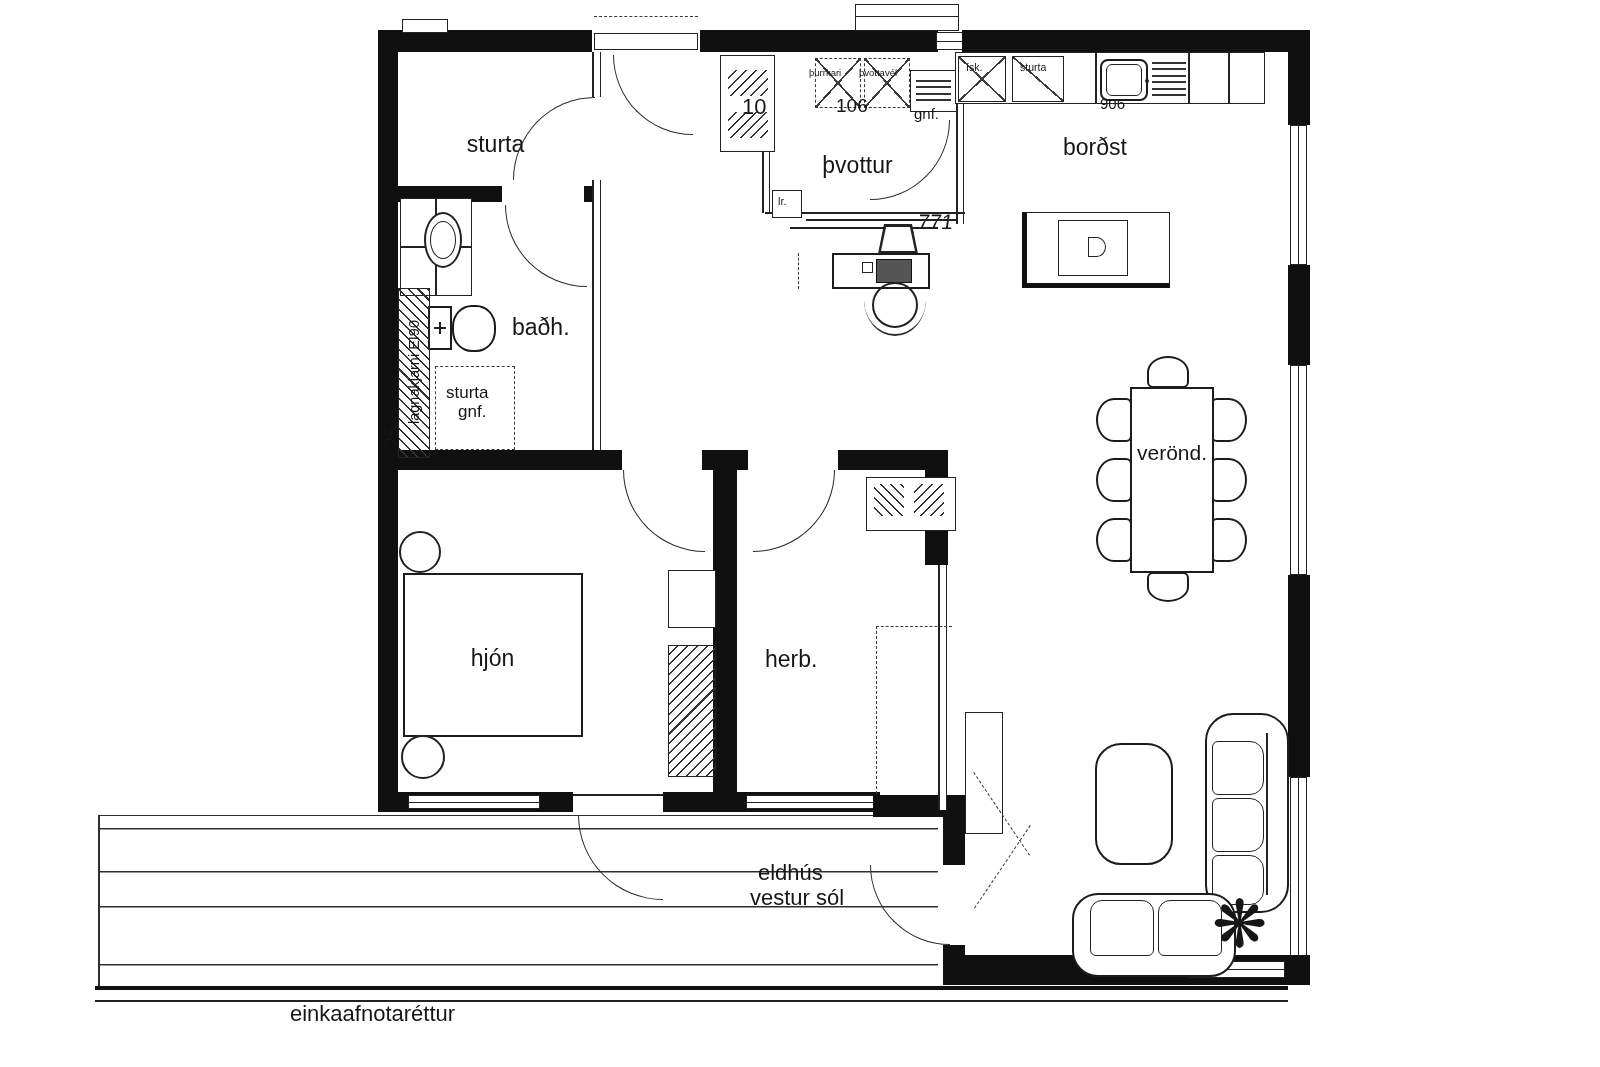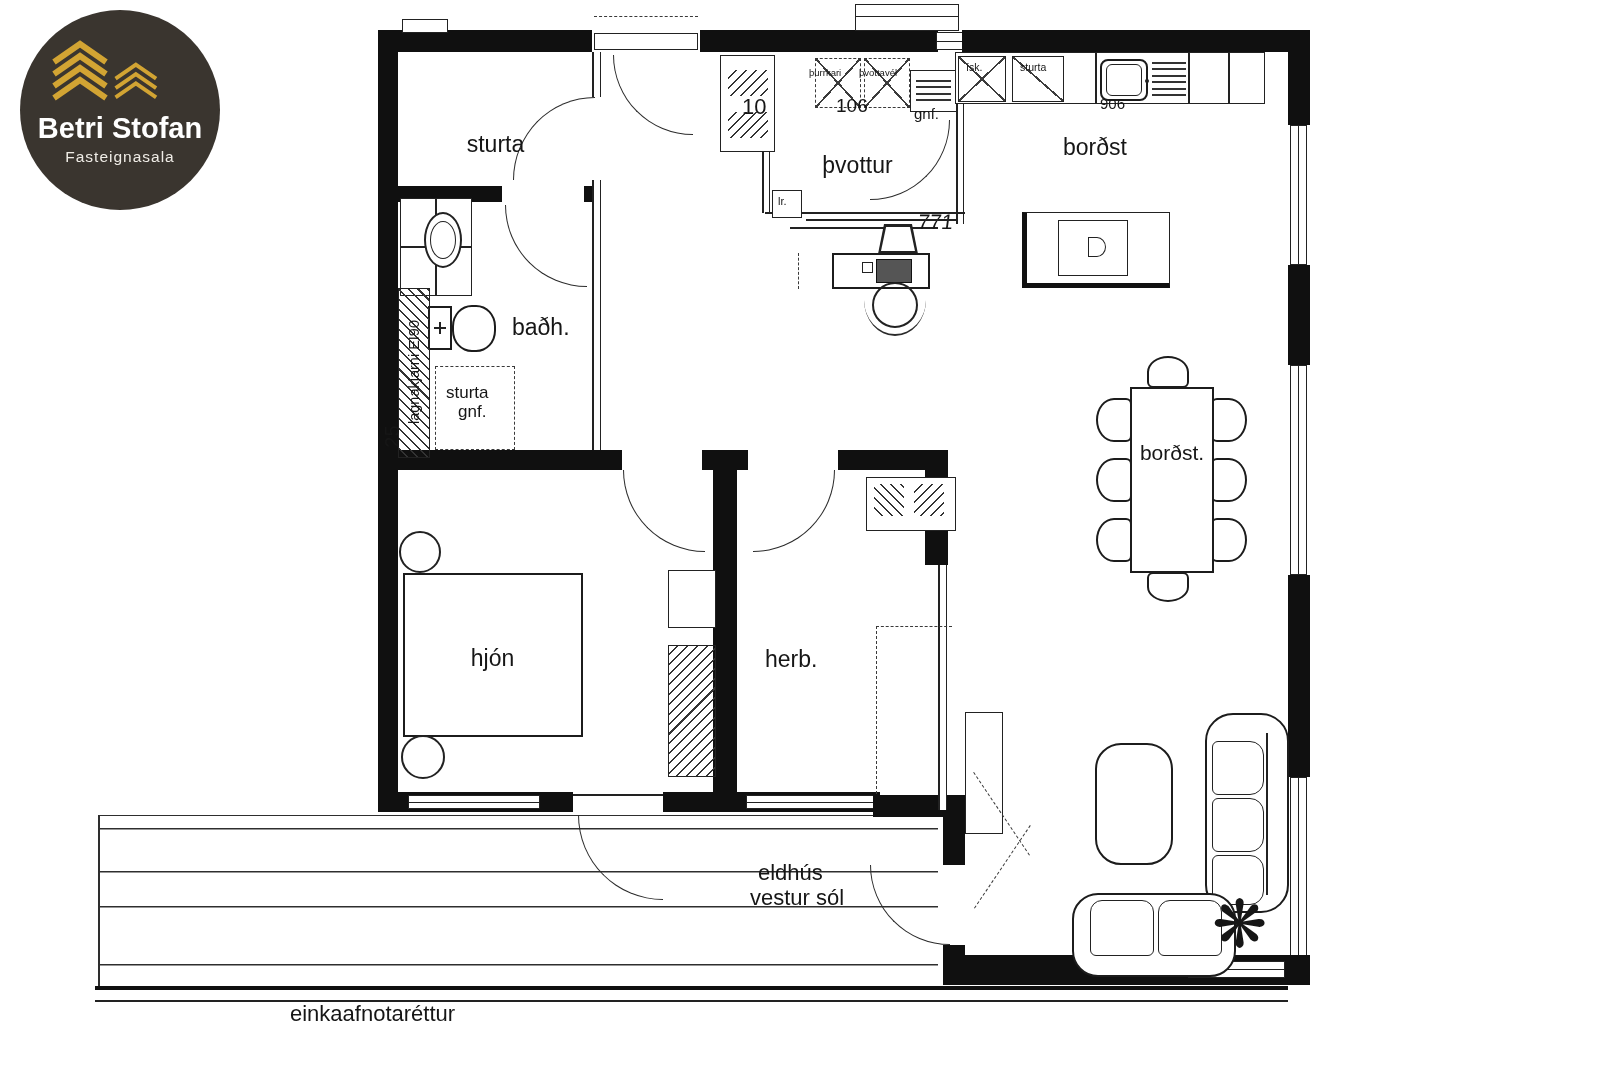--- a/index.html
+++ b/index.html
@@ -43,37 +43,20 @@
         background-position:0 12px,0 55px,0 90px,0 148px;}
   .logo-circle{position:absolute;border-radius:50%;}
   .logo-brand{position:absolute;color:#fff;font-weight:bold;text-align:center;}
   .logo-sub{position:absolute;color:#efece6;text-align:center;letter-spacing:1px;}
 </style>
 </head>
 <body>
 
 <div id="stage">
 
-  <div class="logo-circle" style="left:20px;top:10px;width:200px;height:200px;background:#3a352f;">
-    <svg width="130" height="74" viewBox="0 0 130 74" style="position:absolute;left:32px;top:28px;">
-      <g fill="none" stroke="#d2a433" stroke-width="6">
-        <polyline points="2,24 28,6 54,24"></polyline>
-        <polyline points="2,36 28,18 54,36"></polyline>
-        <polyline points="2,48 28,30 54,48"></polyline>
-        <polyline points="2,60 28,42 54,60"></polyline>
-      </g>
-      <g fill="none" stroke="#d2a433" stroke-width="5" transform="translate(62,22) scale(0.78)">
-        <polyline points="2,24 28,6 54,24"></polyline>
-        <polyline points="2,36 28,18 54,36"></polyline>
-        <polyline points="2,48 28,30 54,48"></polyline>
-      </g>
-    </svg>
-    <div class="logo-brand" style="left:0;top:102px;width:200px;font-size:29px;">Betri Stofan</div>
-    <div class="logo-sub" style="left:0;top:138px;width:200px;font-size:15.5px;">Fasteignasala</div>
-  </div>
 
   <div class="deck" style="left:98px;top:815px;width:840px;height:172px;"></div>
   <div class="wall" style="left:95px;top:986px;width:1193px;height:4px;"></div>
   <div class="line-h" style="left:95px;top:1000px;width:1193px;"></div>
 
   <div class="wall" style="left:378px;top:30px;width:214px;height:22px;"></div>
   <div class="wall" style="left:700px;top:30px;width:238px;height:22px;"></div>
   <div class="win-h" style="left:936px;top:32px;width:28px;height:18px;"></div>
   <div class="wall" style="left:962px;top:30px;width:348px;height:22px;"></div>
   <div class="wall" style="left:378px;top:30px;width:20px;height:782px;"></div>
@@ -194,21 +177,21 @@
 
   <div class="thin2" style="left:1096px;top:398px;width:36px;height:44px;border-radius:50% 6px 6px 50%;"></div>
   <div class="thin2" style="left:1096px;top:458px;width:36px;height:44px;border-radius:50% 6px 6px 50%;"></div>
   <div class="thin2" style="left:1096px;top:518px;width:36px;height:44px;border-radius:50% 6px 6px 50%;"></div>
   <div class="thin2" style="left:1211px;top:398px;width:36px;height:44px;border-radius:6px 50% 50% 6px;"></div>
   <div class="thin2" style="left:1211px;top:458px;width:36px;height:44px;border-radius:6px 50% 50% 6px;"></div>
   <div class="thin2" style="left:1211px;top:518px;width:36px;height:44px;border-radius:6px 50% 50% 6px;"></div>
   <div class="thin2" style="left:1147px;top:356px;width:42px;height:32px;border-radius:50% 50% 6px 6px;"></div>
   <div class="thin2" style="left:1147px;top:572px;width:42px;height:30px;border-radius:6px 6px 50% 50%;"></div>
   <div class="thin2" style="left:1130px;top:387px;width:84px;height:186px;z-index:2;"></div>
-  <div class="lbl ctr" style="left:1130px;top:442px;width:84px;font-size:21px;z-index:3;">borðst.</div>
+  <div class="lbl ctr" style="left:1130px;top:442px;width:84px;font-size:21px;z-index:3;">verönd.</div>
 
   <div class="thin" style="left:965px;top:712px;width:38px;height:122px;"></div>
   <div class="dash-top" style="left:974px;top:772px;width:100px;transform:rotate(56deg);transform-origin:left top;"></div>
   <div class="dash-top" style="left:974px;top:908px;width:100px;transform:rotate(-56deg);transform-origin:left top;"></div>
   <div class="thin2" style="left:1095px;top:743px;width:78px;height:122px;border-radius:26px;"></div>
   <div class="thin2" style="left:1205px;top:713px;width:84px;height:200px;border-radius:28px;"></div>
   <div class="line-v" style="left:1266px;top:733px;height:162px;"></div>
   <div class="thin" style="left:1212px;top:741px;width:52px;height:54px;border-radius:6px 14px 14px 6px;"></div>
   <div class="thin" style="left:1212px;top:798px;width:52px;height:54px;border-radius:6px 14px 14px 6px;"></div>
   <div class="thin" style="left:1212px;top:855px;width:52px;height:50px;border-radius:6px 14px 14px 6px;"></div>

